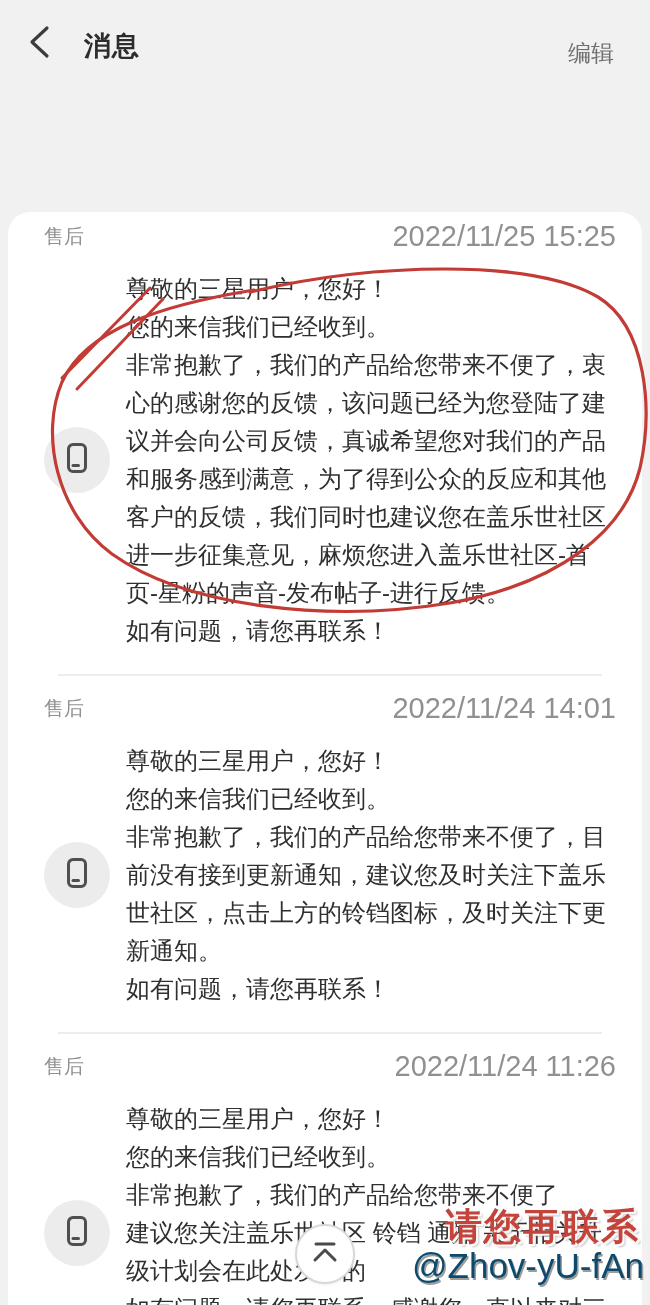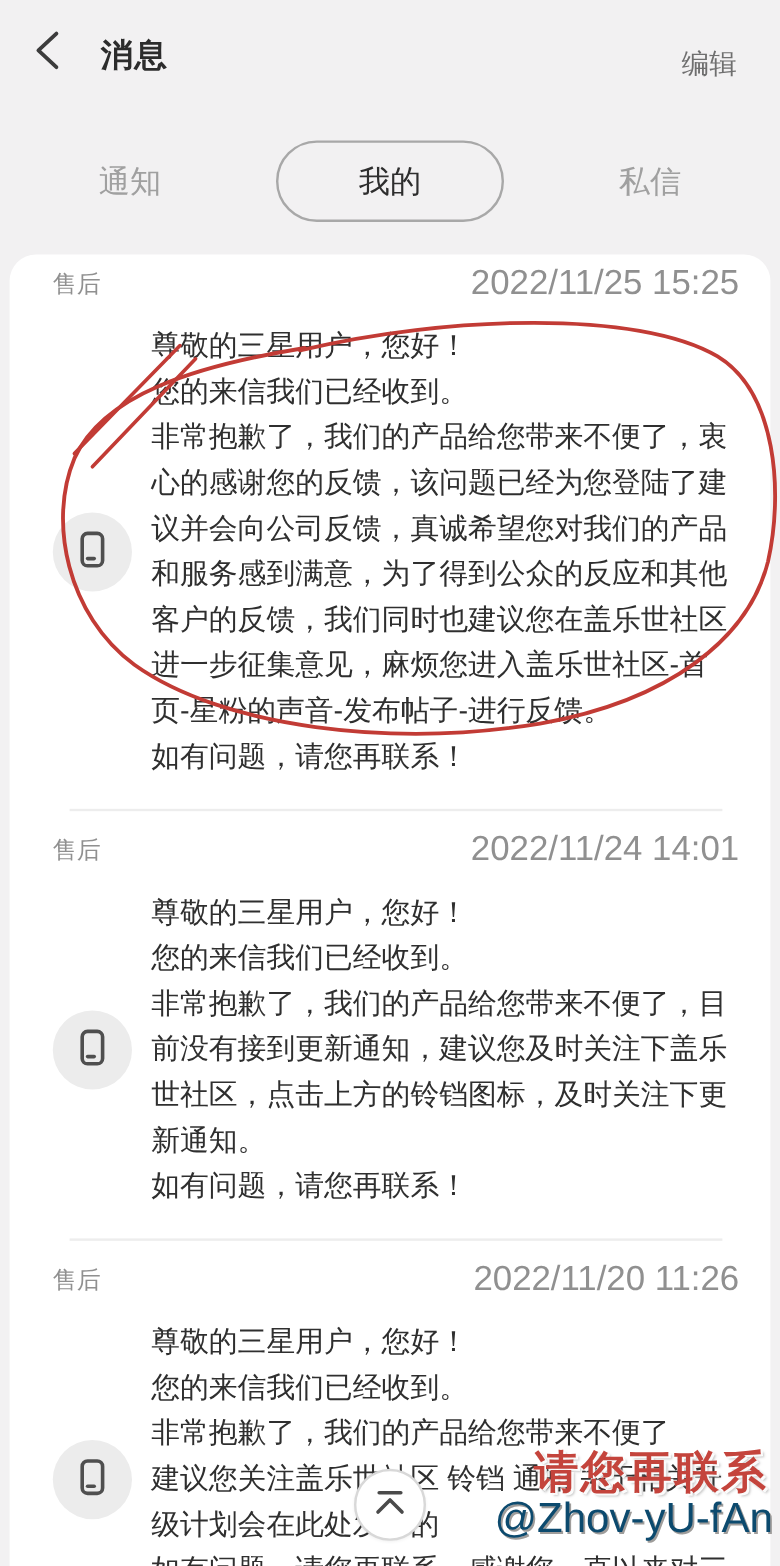--- a/index.html
+++ b/index.html
@@ -62,31 +62,20 @@
       <span>
         <svg width="26" height="36" viewBox="0 0 26 36">
           <polyline points="21,4 6,18 21,32" fill="none" stroke="#3c3c3c" stroke-width="3.2" stroke-linecap="round" stroke-linejoin="round"></polyline>
         </svg>
       </span>
     </div>
     <div class="page-title">消息</div>
     <div class="edit-btn">编辑</div>
   </div>
 
-  <div class="tabs">
-    <div class="tab">
-      <span>通知</span>
-    </div>
-    <div class="tab">
-      <span class="pill">我的</span>
-    </div>
-    <div class="tab">
-      <span>私信</span>
-    </div>
-  </div>
 
   <div class="card">
 
     <div class="msg">
       <div class="msg-head">
         <span class="msg-sender">售后</span>
         <span class="msg-time">2022/11/25 15:25</span>
       </div>
       <div class="msg-body">
         <div class="avatar">
@@ -123,21 +112,21 @@
 您的来信我们已经收到。
 非常抱歉了，我们的产品给您带来不便了，目前没有接到更新通知，建议您及时关注下盖乐世社区，点击上方的铃铛图标，及时关注下更新通知。
 如有问题，请您再联系！</div>
       </div>
       <hr class="divider">
     </div>
 
     <div class="msg" style="padding-top:14px;">
       <div class="msg-head">
         <span class="msg-sender">售后</span>
-        <span class="msg-time">2022/11/20 11:26</span>
+        <span class="msg-time">2022/11/24 11:26</span>
       </div>
       <div class="msg-body">
         <div class="avatar">
           <span>
             <svg width="36" height="36" viewBox="0 0 36 36">
               <rect x="9.5" y="4.5" width="17" height="27" rx="4.5" fill="none" stroke="#4f4f4f" stroke-width="3"></rect>
               <line x1="14" y1="25.5" x2="19.5" y2="25.5" stroke="#4f4f4f" stroke-width="3" stroke-linecap="round"></line>
             </svg>
           </span>
         </div>

